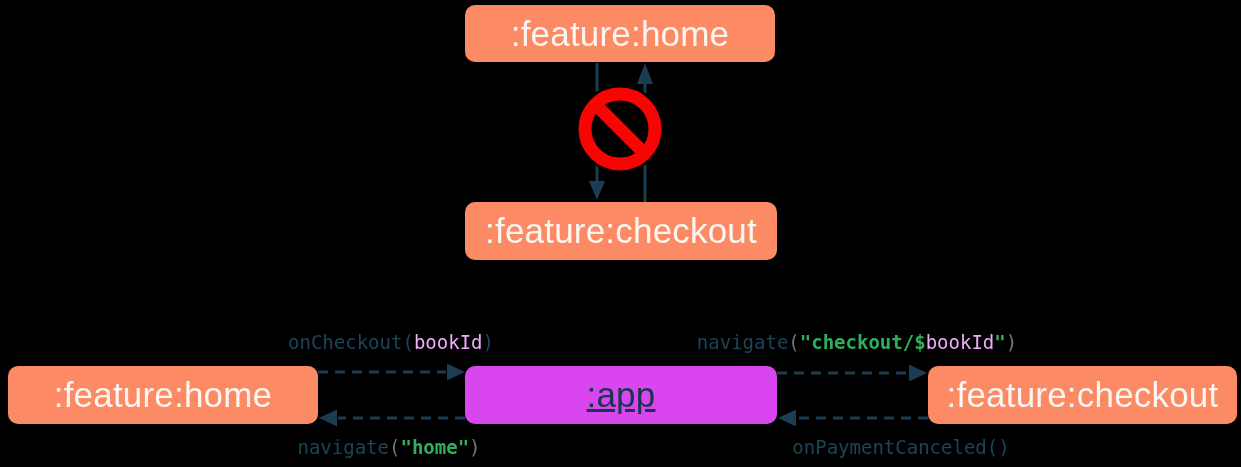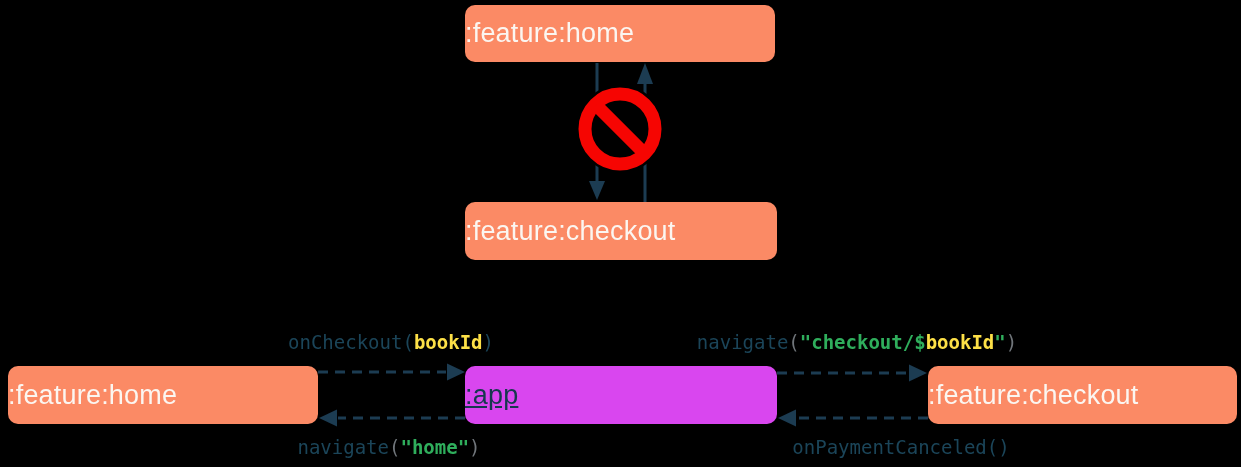--- a/index.html
+++ b/index.html
@@ -7,42 +7,42 @@
     position:relative;
     width:1241px;height:467px;
     background:#000000;
     overflow:hidden;
     font-family:"Liberation Sans",sans-serif;
   }
   .overlay{position:absolute;left:0;top:0;width:1241px;height:467px;pointer-events:none;}
   .module-box{
     position:absolute;
     border-radius:10px;
-    display:flex;align-items:center;
-    font-size:27px;letter-spacing:.2px;
+    display:flex;align-items:center;justify-content:center;
+    font-size:35px;letter-spacing:.2px;
     font-family:"Liberation Sans",sans-serif;
   }
   .salmon{background:#FB8A65;color:#FBF6F1;}
   .greenbox{background:#d946ef;color:#16384E;text-decoration:underline;}
   .box-top-home{left:465px;top:5px;width:310px;height:57px;}
   .box-top-checkout{left:465px;top:202px;width:312px;height:58px;}
   .box-bottom-home{left:8px;top:366px;width:310px;height:58px;}
   .box-app{left:465px;top:366px;width:312px;height:58px;}
   .box-bottom-checkout{left:928px;top:366px;width:309px;height:58px;}
   .code-label{
     position:absolute;transform:translateX(-50%);
     font-family:"DejaVu Sans Mono",monospace;
     font-size:19px;line-height:24px;white-space:nowrap;
   }
   .lbl-oncheckout{left:391px;top:330px;}
   .lbl-navcheckout{left:857px;top:330px;}
   .lbl-navhome{left:389px;top:435px;}
   .lbl-onpayment{left:901px;top:435px;}
   .c-fn{color:#1B4559;}
-  .c-arg{color:#fde047;font-weight:bold;}
+  .c-arg{color:#f0abfc;font-weight:normal;}
   .c-str{color:#2FAE5C;font-weight:bold;}
   .c-punct{color:#70757A;}
 </style>
 </head>
 <body>
 
 <div class="canvas">
 
   <svg class="overlay" viewBox="0 0 1241 467" xmlns="http://www.w3.org/2000/svg">
 

